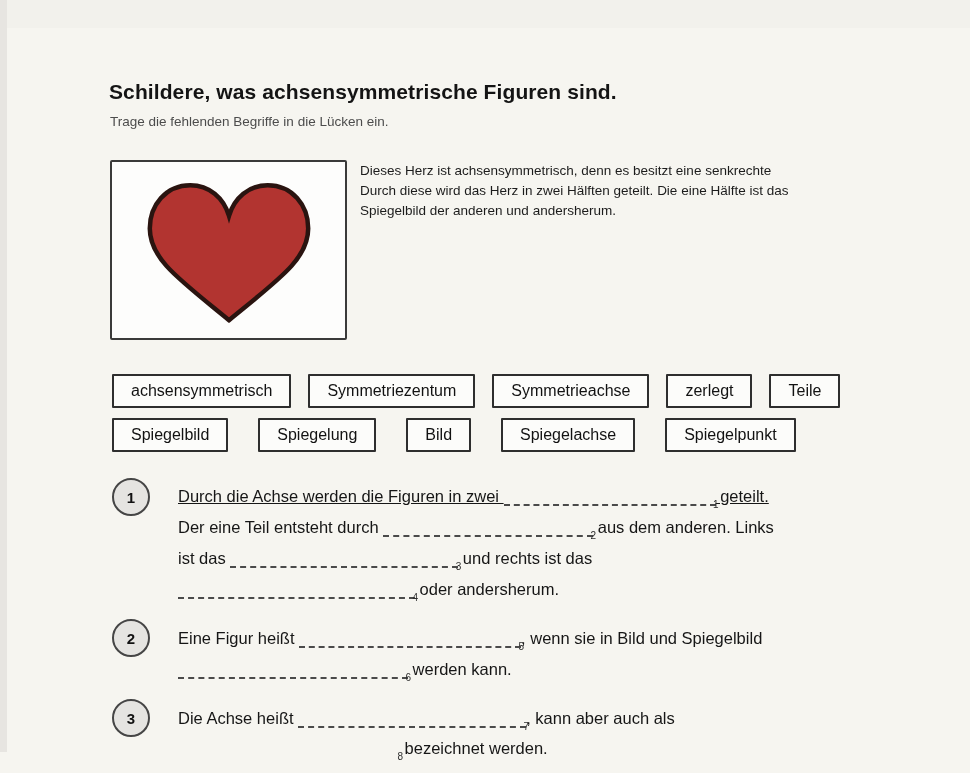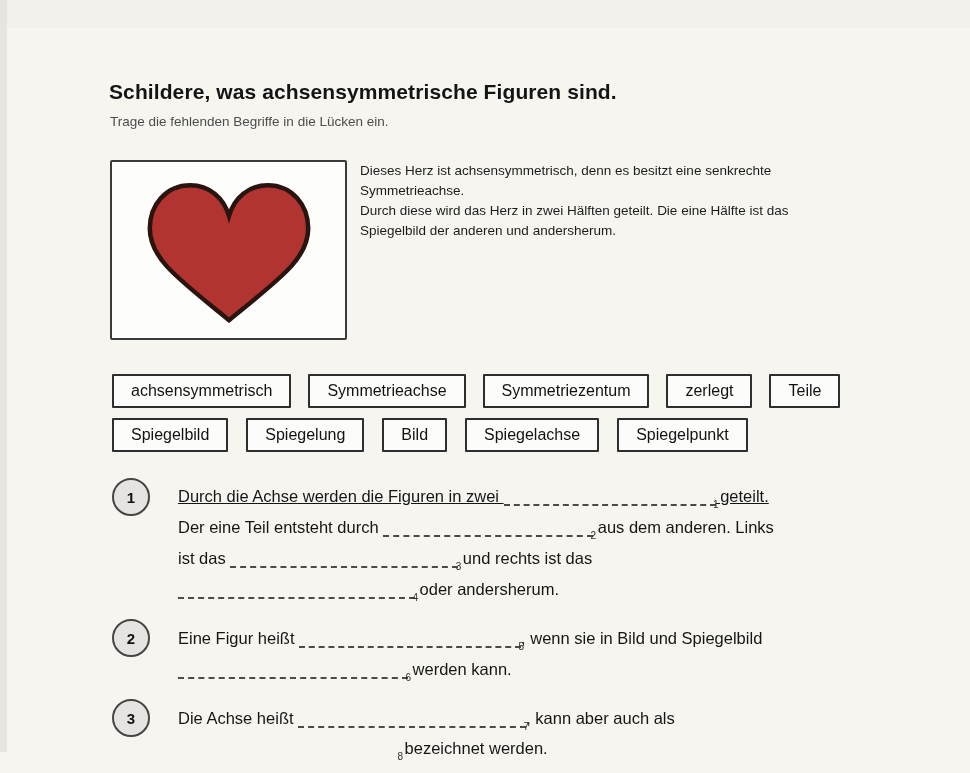--- a/index.html
+++ b/index.html
@@ -23,21 +23,21 @@
     position:absolute;left:110px;top:160px;width:237px;height:180px;
     background:#fdfdfc;border:2px solid #3a3a3a;border-radius:2px;
     box-sizing:border-box;display:flex;align-items:center;justify-content:center;
   }
   .desc{
     position:absolute;left:360px;top:161px;
     font-size:13.5px;line-height:20px;color:#1c1c1c;
   }
   .chip-row{position:absolute;left:112px;display:flex;}
   .chip-row.r1{top:374px;gap:17px;}
-  .chip-row.r2{top:418px;gap:18px;}
+  .chip-row.r2{top:418px;gap:30px;}
   .chip{
     background:#fcfcfa;border:2px solid #2e2e2e;border-radius:1px;
     padding:5px 17px;font-size:16px;color:#121212;white-space:nowrap;
     font-family:inherit;line-height:1.25;cursor:pointer;
   }
   .num-circle{
     position:absolute;left:112px;width:34px;height:34px;border-radius:50%;
     background:#e5e4e1;border:2px solid #454545;
     display:flex;align-items:center;justify-content:center;
     font-size:15px;font-weight:bold;color:#111;
@@ -66,29 +66,28 @@
 <p class="page-subtitle">Trage die fehlenden Begriffe in die Lücken ein.</p>
 
 <div class="heart-box">
   <svg id="heart-svg" width="180" height="162" viewBox="0 0 200 180" aria-hidden="true">
     <path id="heart-path" d="M100,52 C94,32 78,18 57,18 C30,18 12,40 12,66 C12,100 44,122 100,168 C156,122 188,100 188,66 C188,40 170,18 143,18 C122,18 106,32 100,52 Z" stroke-width="5" fill="#b23430" stroke="#2a1410"></path>
   </svg>
 </div>
 
 <div class="desc" id="desc">
     <div>Dieses Herz ist achsensymmetrisch, denn es besitzt eine senkrechte</div>
-    <div>Symmetrieachse.</div>
     <div>Durch diese wird das Herz in zwei Hälften geteilt. Die eine Hälfte ist das</div>
     <div>Spiegelbild der anderen und andersherum.</div>
   </div>
 
 <div class="chip-row r1" id="chip-row-1">
     <button class="chip">achsensymmetrisch</button>
+    <button class="chip">Symmetriezentum</button>
     <button class="chip">Symmetrieachse</button>
-    <button class="chip">Symmetriezentum</button>
     <button class="chip">zerlegt</button>
     <button class="chip">Teile</button>
   </div>
 <div class="chip-row r2" id="chip-row-2">
     <button class="chip">Spiegelbild</button>
     <button class="chip">Spiegelung</button>
     <button class="chip">Bild</button>
     <button class="chip">Spiegelachse</button>
     <button class="chip">Spiegelpunkt</button>
   </div>

